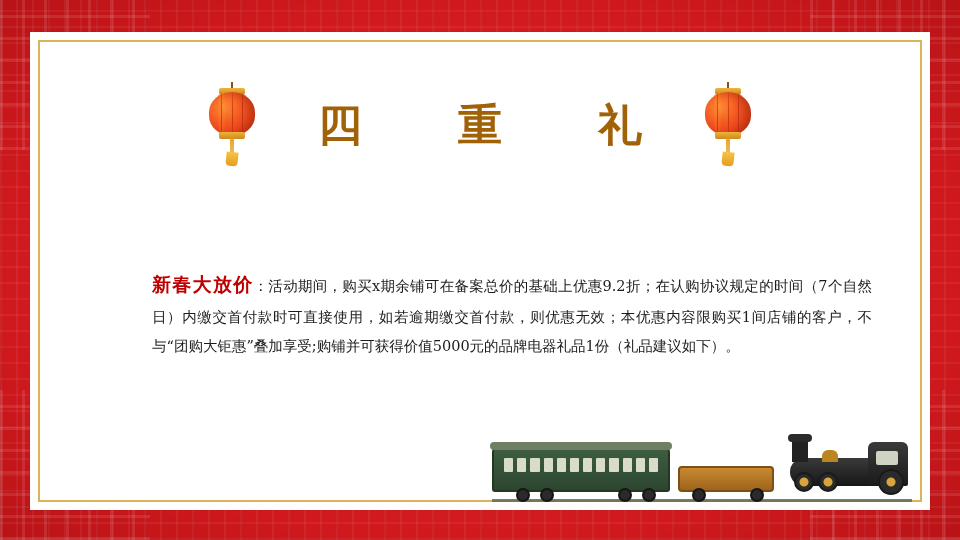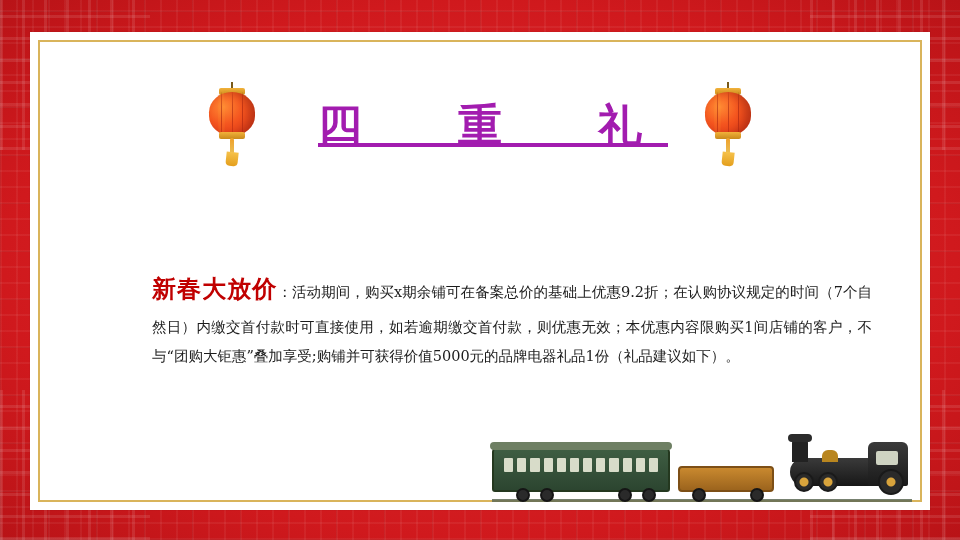--- a/index.html
+++ b/index.html
@@ -74,25 +74,24 @@
     top: 50px;
     display: flex;
     align-items: center;
     justify-content: center;
     gap: 34px;
   }
   .title-text {
     font-family: "DejaVu Serif", "Liberation Serif", serif;
     font-size: 44px;
     font-weight: bold;
-    color: #a21caf;
+    color: #a16207;
     letter-spacing: 26px;
     padding-left: 26px;
     white-space: nowrap;
-    text-decoration: underline;
   }
 
   
   .lantern {
     position: relative;
     width: 52px;
     height: 86px;
     flex: 0 0 auto;
   }
   .lantern .cap,
@@ -166,21 +165,21 @@
     font-size: 14.5px;
     line-height: 2.0;
     color: #1c1c1c;
     text-align: justify;
     text-indent: 0;
   }
   .lead {
     font-family: "DejaVu Serif", "Liberation Serif", serif;
     color: #c00000;
     font-weight: bold;
-    font-size: 24px;
+    font-size: 19px;
     letter-spacing: 1px;
   }
 
   
   .train {
     position: absolute;
     right: 18px;
     bottom: 2px;
     width: 420px;
     height: 80px;

